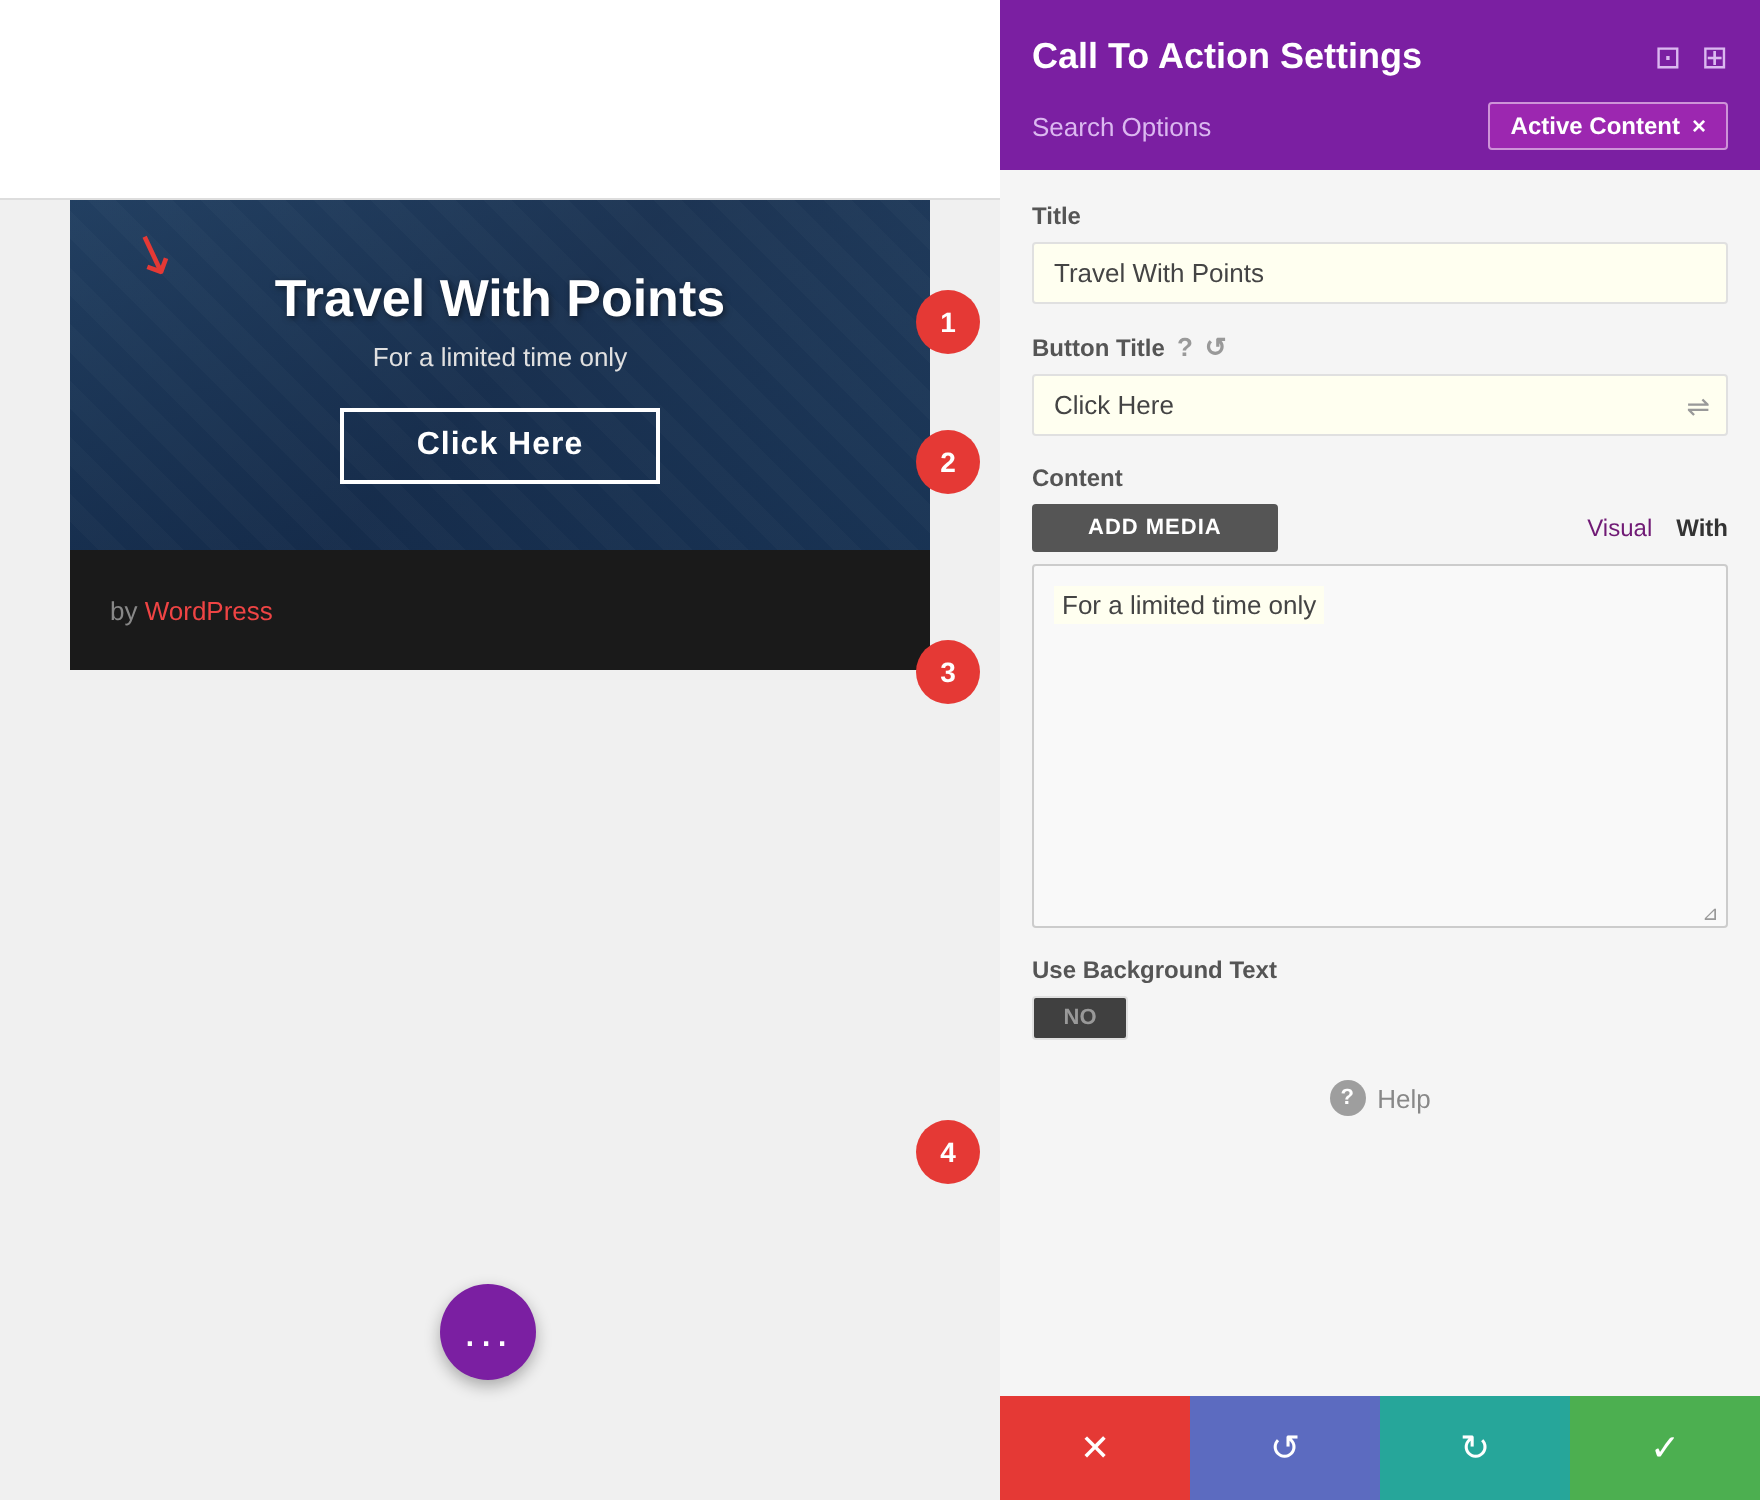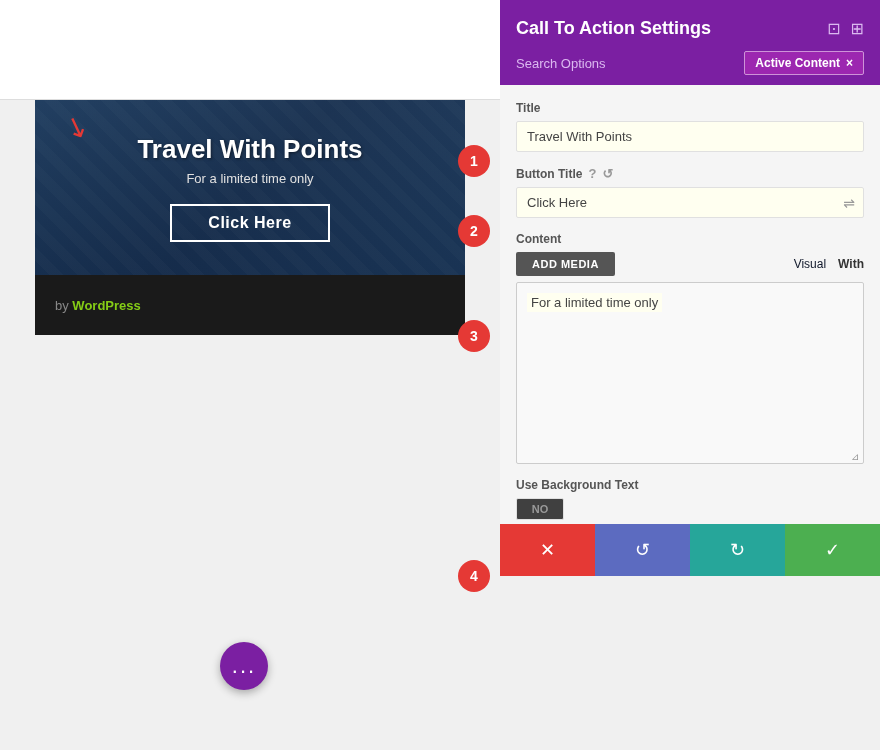--- a/index.html
+++ b/index.html
@@ -100,22 +100,22 @@
       align-items: center;
       padding-left: 20px;
     }
 
     .footer-text {
       color: #888;
       font-size: 13px;
     }
 
     .footer-text span {
-      color: #84cc16;
-      font-weight: 700;
+      color: #ef4444;
+      font-weight: 400;
     }
 
     
     .circle-badge {
       position: absolute;
       width: 32px;
       height: 32px;
       border-radius: 50%;
       background: #e53935;
       color: #fff;
@@ -147,21 +147,21 @@
       justify-content: center;
       font-size: 22px;
       cursor: pointer;
       box-shadow: 0 3px 8px rgba(0,0,0,0.3);
       letter-spacing: 2px;
     }
 
     
     .right-panel {
       width: 380px;
-      height: 576px;
+      height: 750px;
       background: #f5f5f5;
       display: flex;
       flex-direction: column;
       flex-shrink: 0;
     }
 
     .panel-header {
       background: #7b1fa2;
       padding: 18px 16px 0 16px;
     }
@@ -290,36 +290,36 @@
       display: flex;
       align-items: center;
       justify-content: space-between;
       margin-bottom: 6px;
     }
 
     .add-media-btn {
       background: #555;
       color: #fff;
       border: none;
-      padding: 6px 16px;
+      padding: 6px 28px;
       font-size: 11px;
       font-weight: 700;
       cursor: pointer;
       border-radius: 2px;
       letter-spacing: 0.5px;
     }
 
     .visual-text-tabs {
       display: flex;
       gap: 12px;
     }
 
     .tab-item {
       font-size: 12px;
-      color: #0f172a;
+      color: #701a75;
       cursor: pointer;
       padding: 2px 0;
     }
 
     .tab-item.active {
       color: #333;
       font-weight: 600;
     }
 
     .content-editor-wrapper {

